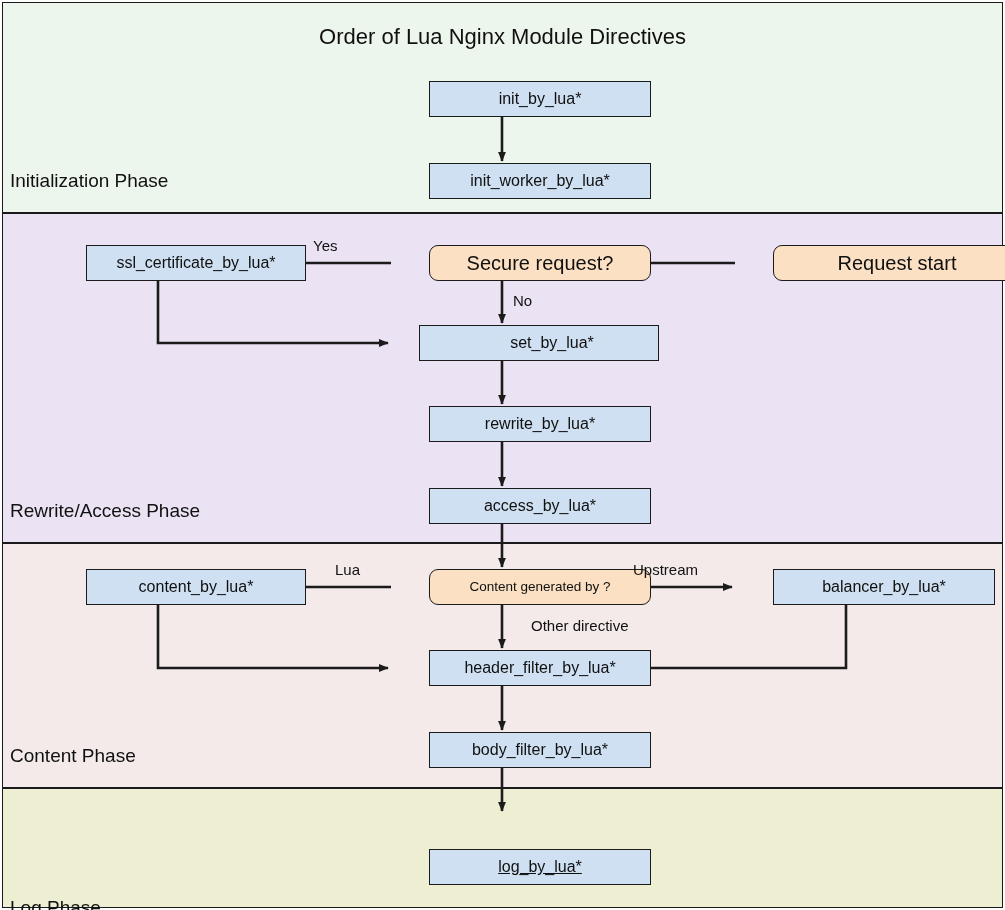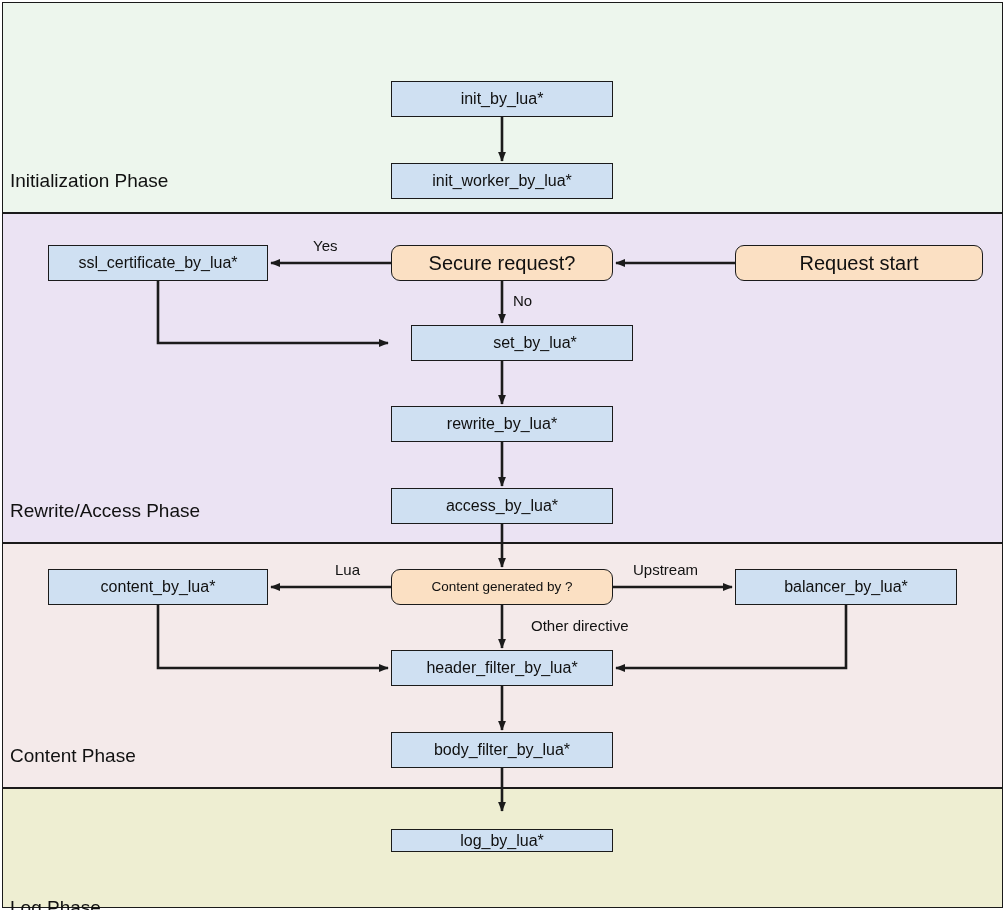--- a/index.html
+++ b/index.html
@@ -39,20 +39,21 @@
   .node {
     position: absolute;
     box-sizing: border-box;
     display: flex;
     align-items: center;
     justify-content: center;
     border: 1.4px solid #1b1b1b;
     color: #101010;
     text-align: center;
     line-height: 1.1;
+    margin-left: 38px;
   }
   .node.proc {
     background: #cfe0f2;
     border-radius: 0px;
     font-size: 16px;
   }
   .node.decision {
     background: #fbe0c3;
     border-radius: 9px;
     font-size: 20px;
@@ -82,20 +83,21 @@
   <div class="band" id="band-initialization" style="top: 2px; height: 211px; background: rgb(237, 246, 237);"></div>
   <div class="band" id="band-rewrite-access" style="top: 213px; height: 330px; background: rgb(235, 227, 243);"></div>
   <div class="band" id="band-content" style="top: 543px; height: 245px; background: rgb(244, 234, 234);"></div>
   <div class="band" id="band-log" style="top: 788px; height: 120px; background: rgb(238, 238, 210);"></div>
 
   <div class="band-label" id="lbl-initialization" style="left: 10px; top: 170px;">Initialization Phase</div>
   <div class="band-label" id="lbl-rewrite-access" style="left: 10px; top: 500px;">Rewrite/Access Phase</div>
   <div class="band-label" id="lbl-content" style="left: 10px; top: 745px;">Content Phase</div>
   <div class="band-label" id="lbl-log" style="left: 10px; top: 865px; margin-top: 32px;">Log Phase</div>
 
+  <div id="title" style="top: 24px;">Order of Lua Nginx Module Directives</div>
 
   <svg id="svg-layer" viewBox="0 0 1005 910">
     <defs>
       <marker id="arrow" markerWidth="10" markerHeight="8" refX="9.2" refY="4" orient="auto" markerUnits="userSpaceOnUse">
         <path d="M0,0 L10,4 L0,8 z" fill="#1b1b1b"></path>
       </marker>
     </defs>
     <g stroke="#1b1b1b" stroke-width="2.6" fill="none" marker-end="url(#arrow)">
 
       <path d="M502,117 L502,161"></path>
@@ -139,21 +141,21 @@
       </div>
       <div class="node decision" style="left: 735px; top: 245px; width: 248px; height: 36px;">
         <span>Request start</span>
       </div>
       <div class="node decision" style="left: 391px; top: 245px; width: 222px; height: 36px;">
         <span>Secure request?</span>
       </div>
       <div class="node proc" style="left: 48px; top: 245px; width: 220px; height: 36px;">
         <span>ssl_certificate_by_lua*</span>
       </div>
-      <div class="node proc" style="left: 411px; top: 325px; width: 222px; height: 36px; padding-left: 26px;">
+      <div class="node proc" style="left: 381px; top: 325px; width: 240px; height: 36px; padding-left: 26px;">
         <span>set_by_lua*</span>
       </div>
       <div class="node proc" style="left: 391px; top: 406px; width: 222px; height: 36px;">
         <span>rewrite_by_lua*</span>
       </div>
       <div class="node proc" style="left: 391px; top: 488px; width: 222px; height: 36px;">
         <span>access_by_lua*</span>
       </div>
       <div class="node decision small" style="left: 391px; top: 569px; width: 222px; height: 36px;">
         <span>Content generated by ?</span>
@@ -163,21 +165,21 @@
       </div>
       <div class="node proc" style="left: 735px; top: 569px; width: 222px; height: 36px;">
         <span>balancer_by_lua*</span>
       </div>
       <div class="node proc" style="left: 391px; top: 650px; width: 222px; height: 36px; text-align: right;">
         <span>header_filter_by_lua*</span>
       </div>
       <div class="node proc" style="left: 391px; top: 732px; width: 222px; height: 36px;">
         <span>body_filter_by_lua*</span>
       </div>
-      <div class="node proc" style="left: 391px; top: 829px; width: 222px; height: 23px;">
+      <div class="node proc" style="left: 391px; top: 849px; width: 222px; height: 36px; text-decoration: underline;">
         <span>log_by_lua*</span>
       </div>
     </div>
 
   <div id="edge-labels-root">
       <div class="edge-label" style="left: 313px; top: 237px;">Yes</div>
       <div class="edge-label" style="left: 513px; top: 292px;">No</div>
       <div class="edge-label" style="left: 318px; top: 561px; margin-left: 17px;">Lua</div>
       <div class="edge-label" style="left: 633px; top: 561px;">Upstream</div>
       <div class="edge-label" style="left: 531px; top: 617px;">Other directive</div>

